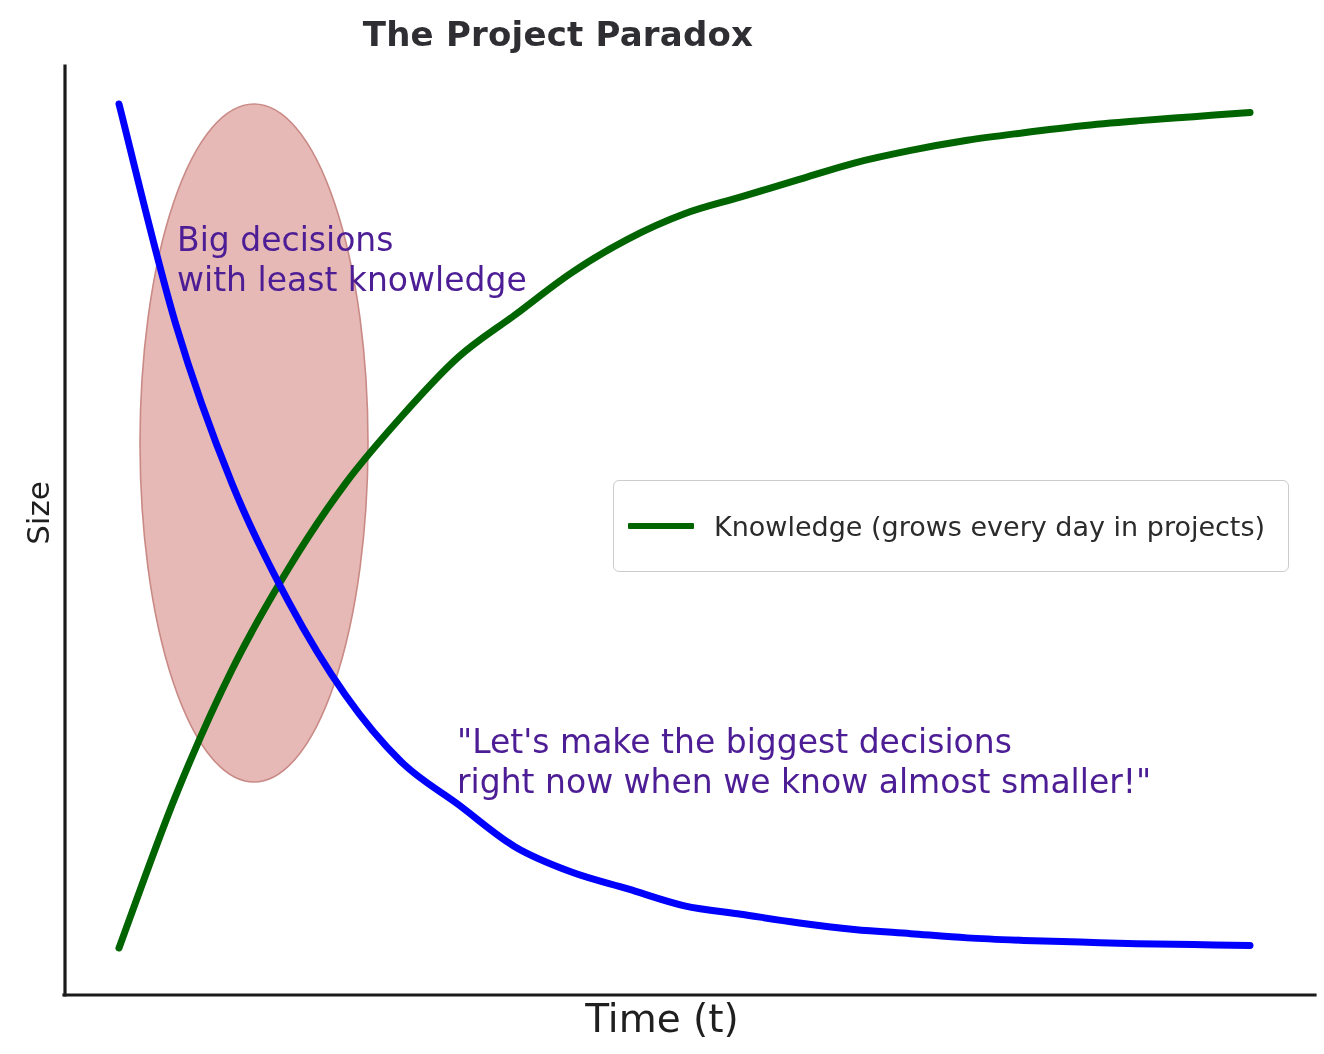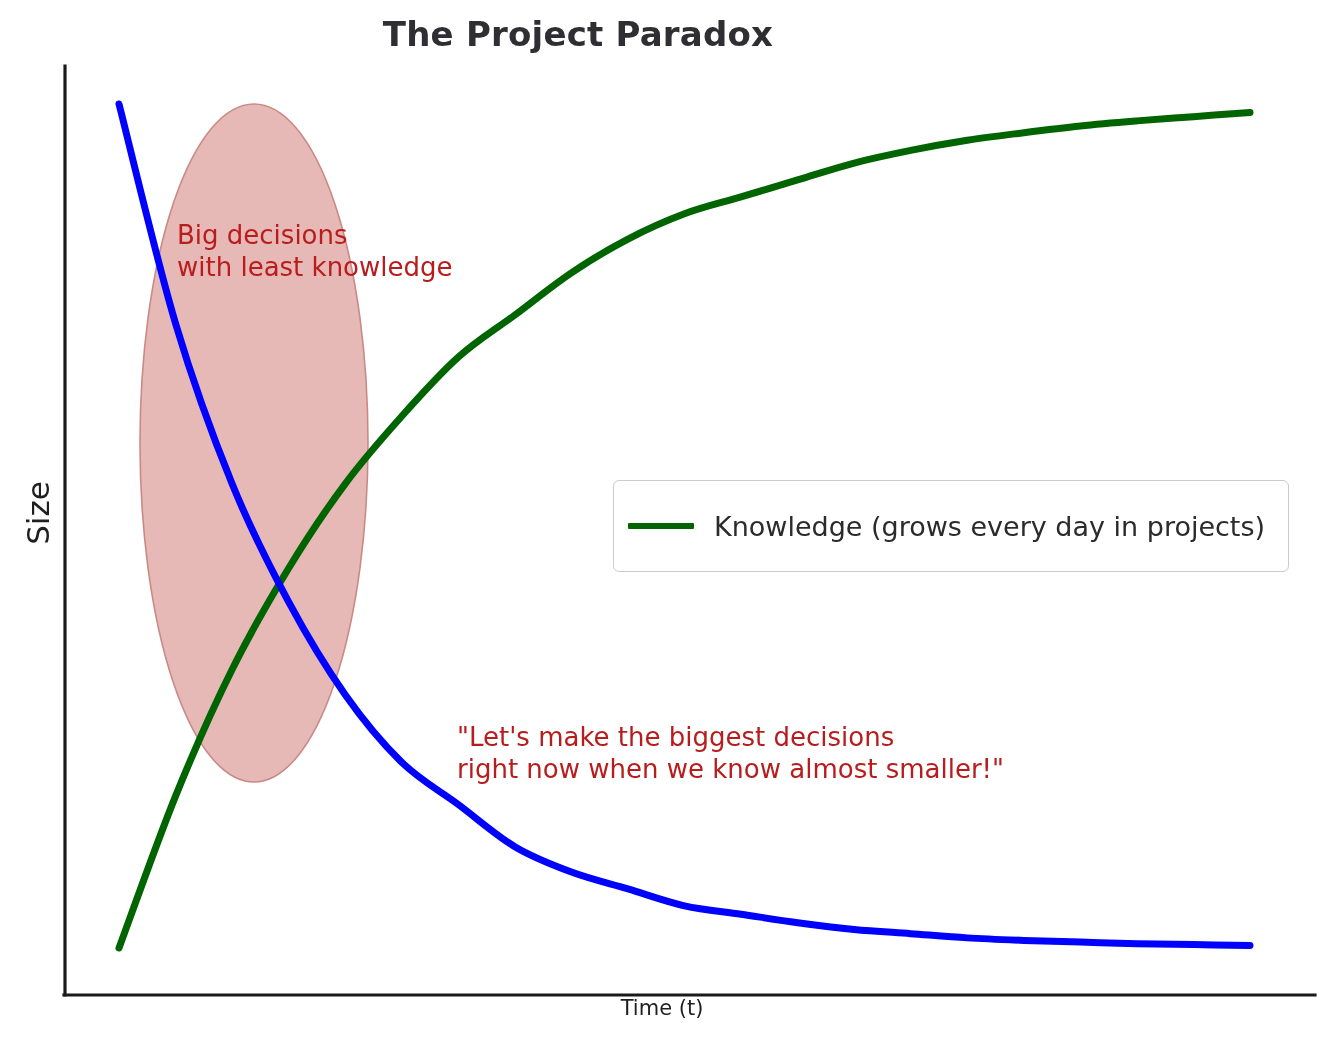--- a/index.html
+++ b/index.html
@@ -28,49 +28,48 @@
     position: absolute;
     left: 0;
     top: 14px;
     width: 1116px;
     text-align: center;
     font-size: 34px;
     font-weight: bold;
     color: #2f2f33;
     font-family: "DejaVu Sans", sans-serif;
     letter-spacing: 0.2px;
-    padding-left: 20px;
   }
   .xlabel {
     position: absolute;
     left: 0;
     top: 996px;
     width: 1324px;
     text-align: center;
-    font-size: 21px;
+    font-size: 39px;
     color: #1f1f1f;
     font-family: "DejaVu Sans", sans-serif;
   }
   .ylabel {
     position: absolute;
     left: -32px;
     top: 495px;
     width: 140px;
     text-align: center;
     font-size: 31px;
     color: #1f1f1f;
     font-family: "DejaVu Sans", sans-serif;
     transform: rotate(-90deg);
     transform-origin: 50% 50%;
   }
   .annotation {
     position: absolute;
-    font-size: 26px;
+    font-size: 33px;
     line-height: 1.22;
-    color: #b91c1c;
+    color: #4c1d95;
     font-family: "DejaVu Sans", sans-serif;
     white-space: pre;
   }
   #annotation-big-decisions {
     left: 177px;
     top: 220px;
   }
   #annotation-quote {
     left: 457px;
     top: 722px;

